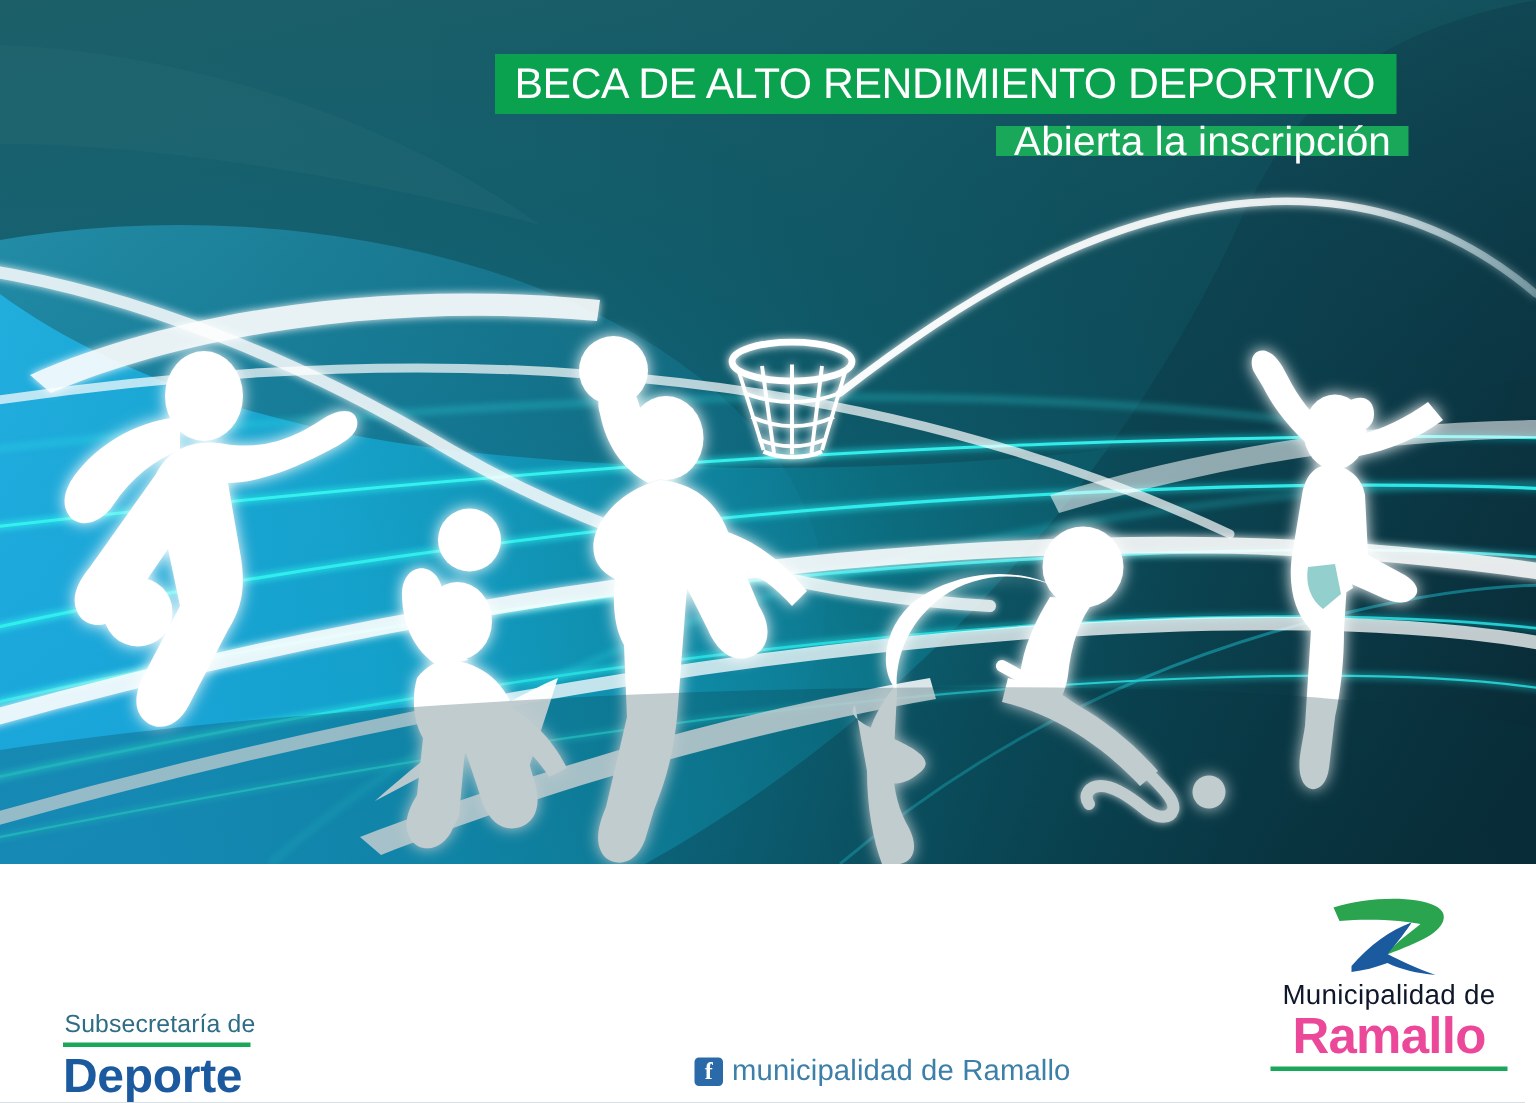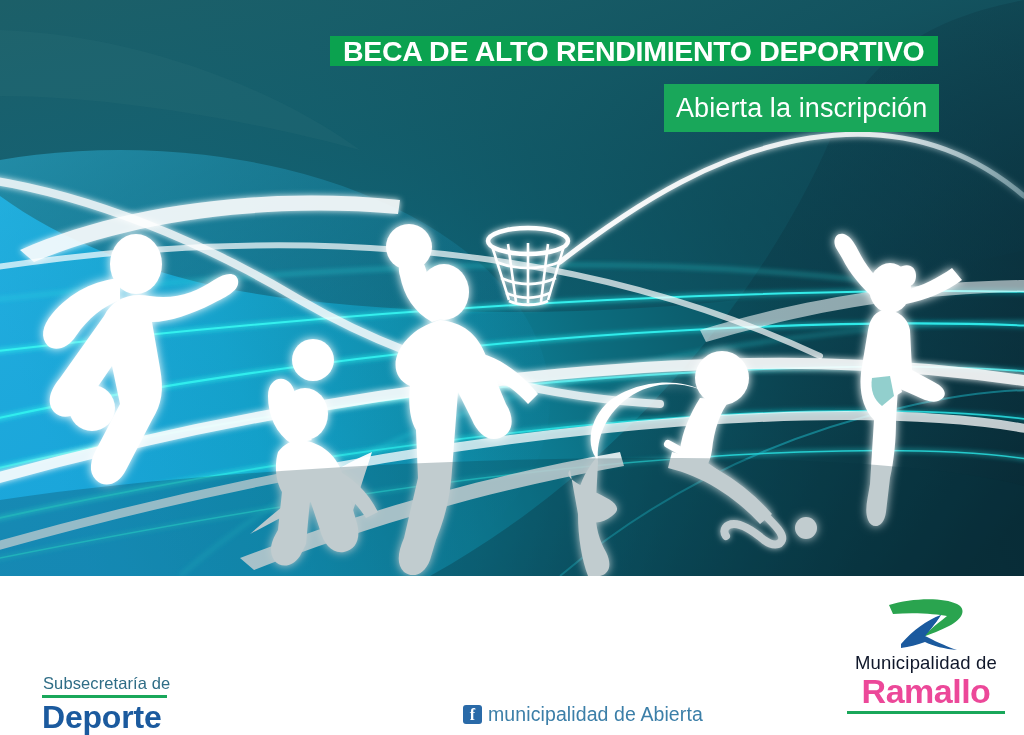--- a/index.html
+++ b/index.html
@@ -33,32 +33,32 @@
   .banner {
     position: absolute;
     display: flex;
     align-items: center;
     color: #ffffff;
     white-space: nowrap;
   }
   #banner-title {
     left: 330px;
     top: 36px;
-    height: 30px;
+    height: 40px;
     padding: 0 14px 0 13px;
     background: #0ba24f;
     font-size: 28.5px;
-    font-weight: bold;
+    font-weight: normal;
     letter-spacing: -0.3px;
     text-align: center;
   }
   #banner-sub {
     left: 664px;
     top: 84px;
-    height: 48px;
+    height: 20px;
     padding: 0 12px 0 12px;
     background: #19a75a;
     font-size: 27px;
     font-weight: normal;
     letter-spacing: 0.1px;
   }
 
   
   #footer {
     position: absolute;
@@ -407,21 +407,21 @@
   <div id="footer">
 
     <div id="subsecretaria">
       <div id="subsecretaria-line1">Subsecretaría de</div>
       <div id="subsecretaria-rule"></div>
       <div id="subsecretaria-line2">Deporte</div>
     </div>
 
     <div id="fb-credit">
       <div id="fb-icon">f</div>
-      <div id="fb-label">municipalidad de Abierta</div>
+      <div id="fb-label">municipalidad de Ramallo</div>
     </div>
 
     <div id="muni-logo">
       <svg id="muni-mark" viewBox="0 0 110 62">
         <path d="M18,13 C40,6 72,5 86,12 C96,17 92,27 78,34
                  C70,38 60,42 52,45 C60,36 70,29 76,24
                  C66,22 44,20 22,22 Z" fill="#2aa44f"></path>
         <path d="M30,52 C42,38 56,28 70,23 C64,32 58,39 54,44
                  C62,48 74,54 86,58 C74,57 62,54 54,50
                  C46,53 38,55 30,56 Z" fill="#1b5a9e"></path>

